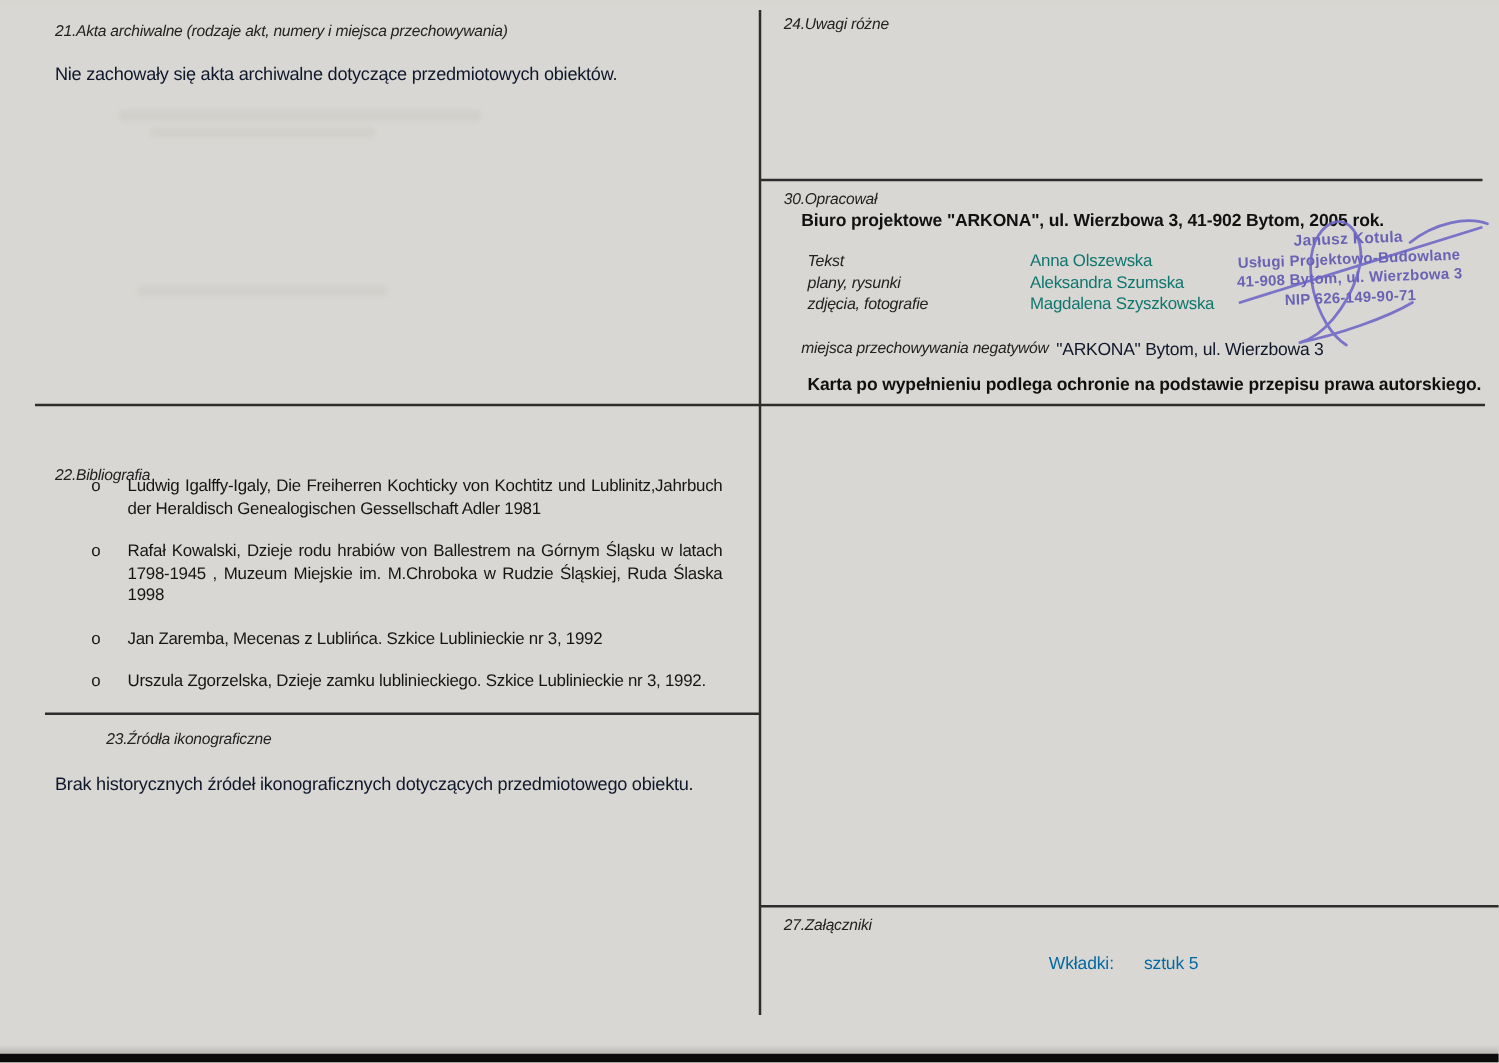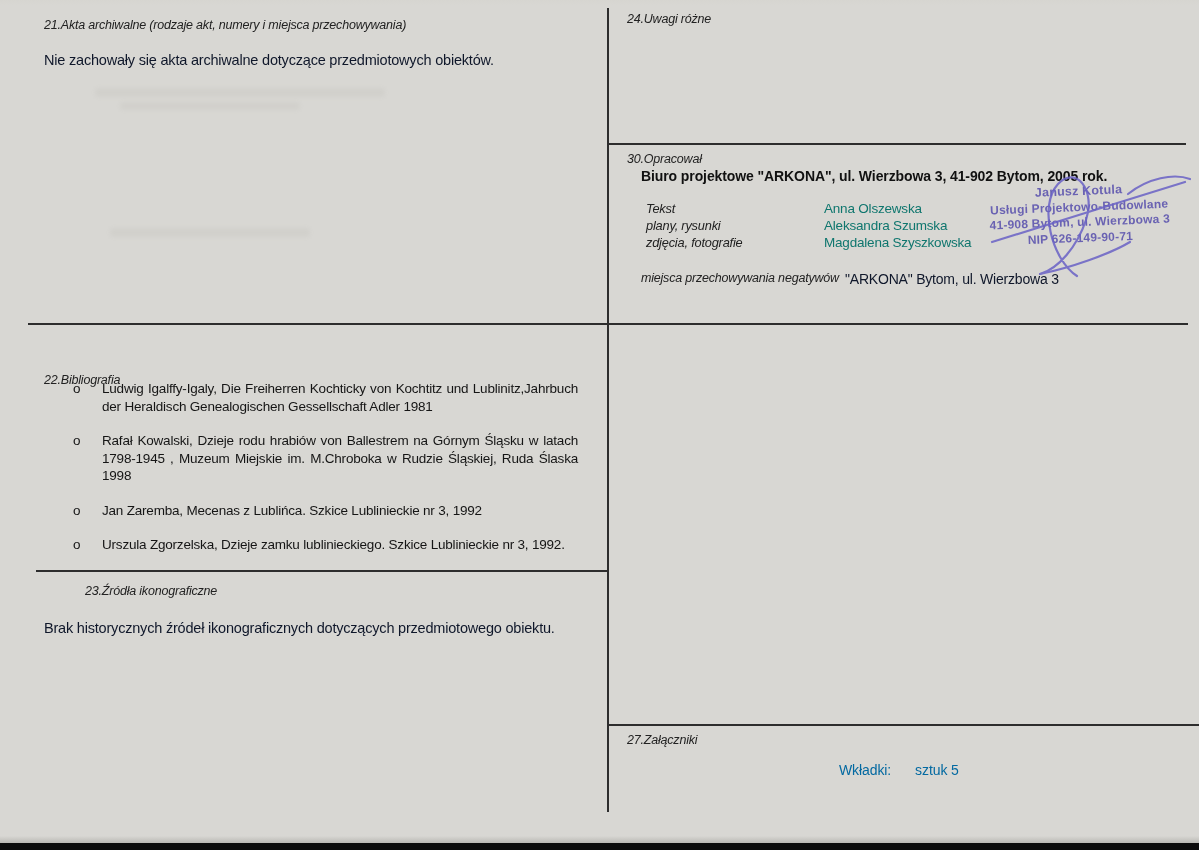--- a/index.html
+++ b/index.html
@@ -156,20 +156,21 @@
       <path d="M 148 26 C 168 10, 194 5, 210 11"></path>
       <path d="M 60 106 C 90 100, 130 86, 150 74"></path>
     </g>
   </svg>
 
   <div class="abs neg-row" style="left:641px;top:271px;">
     <span class="field-label" style="width:204px;">miejsca przechowywania negatywów</span>
     <span class="body-text" style="font-size:14px;">"ARKONA"  Bytom, ul. Wierzbowa 3</span>
   </div>
 
+  <div class="abs copyright" style="left:646px;top:299px;">Karta po wypełnieniu podlega ochronie na podstawie przepisu prawa autorskiego.</div>
 
 
   <div class="abs field-label" style="left:44px;top:341px;margin-top:32px;">22.Bibliografia</div>
 
   <div class="abs bib" style="left:73px;top:380px;">
     <div class="bib-item">
       <span class="marker">o</span>
       <span class="txt">Ludwig Igalffy-Igaly, Die Freiherren Kochticky von Kochtitz und Lublinitz,Jahrbuch der Heraldisch Genealogischen Gessellschaft Adler 1981</span>
     </div>
     <div class="bib-item">

